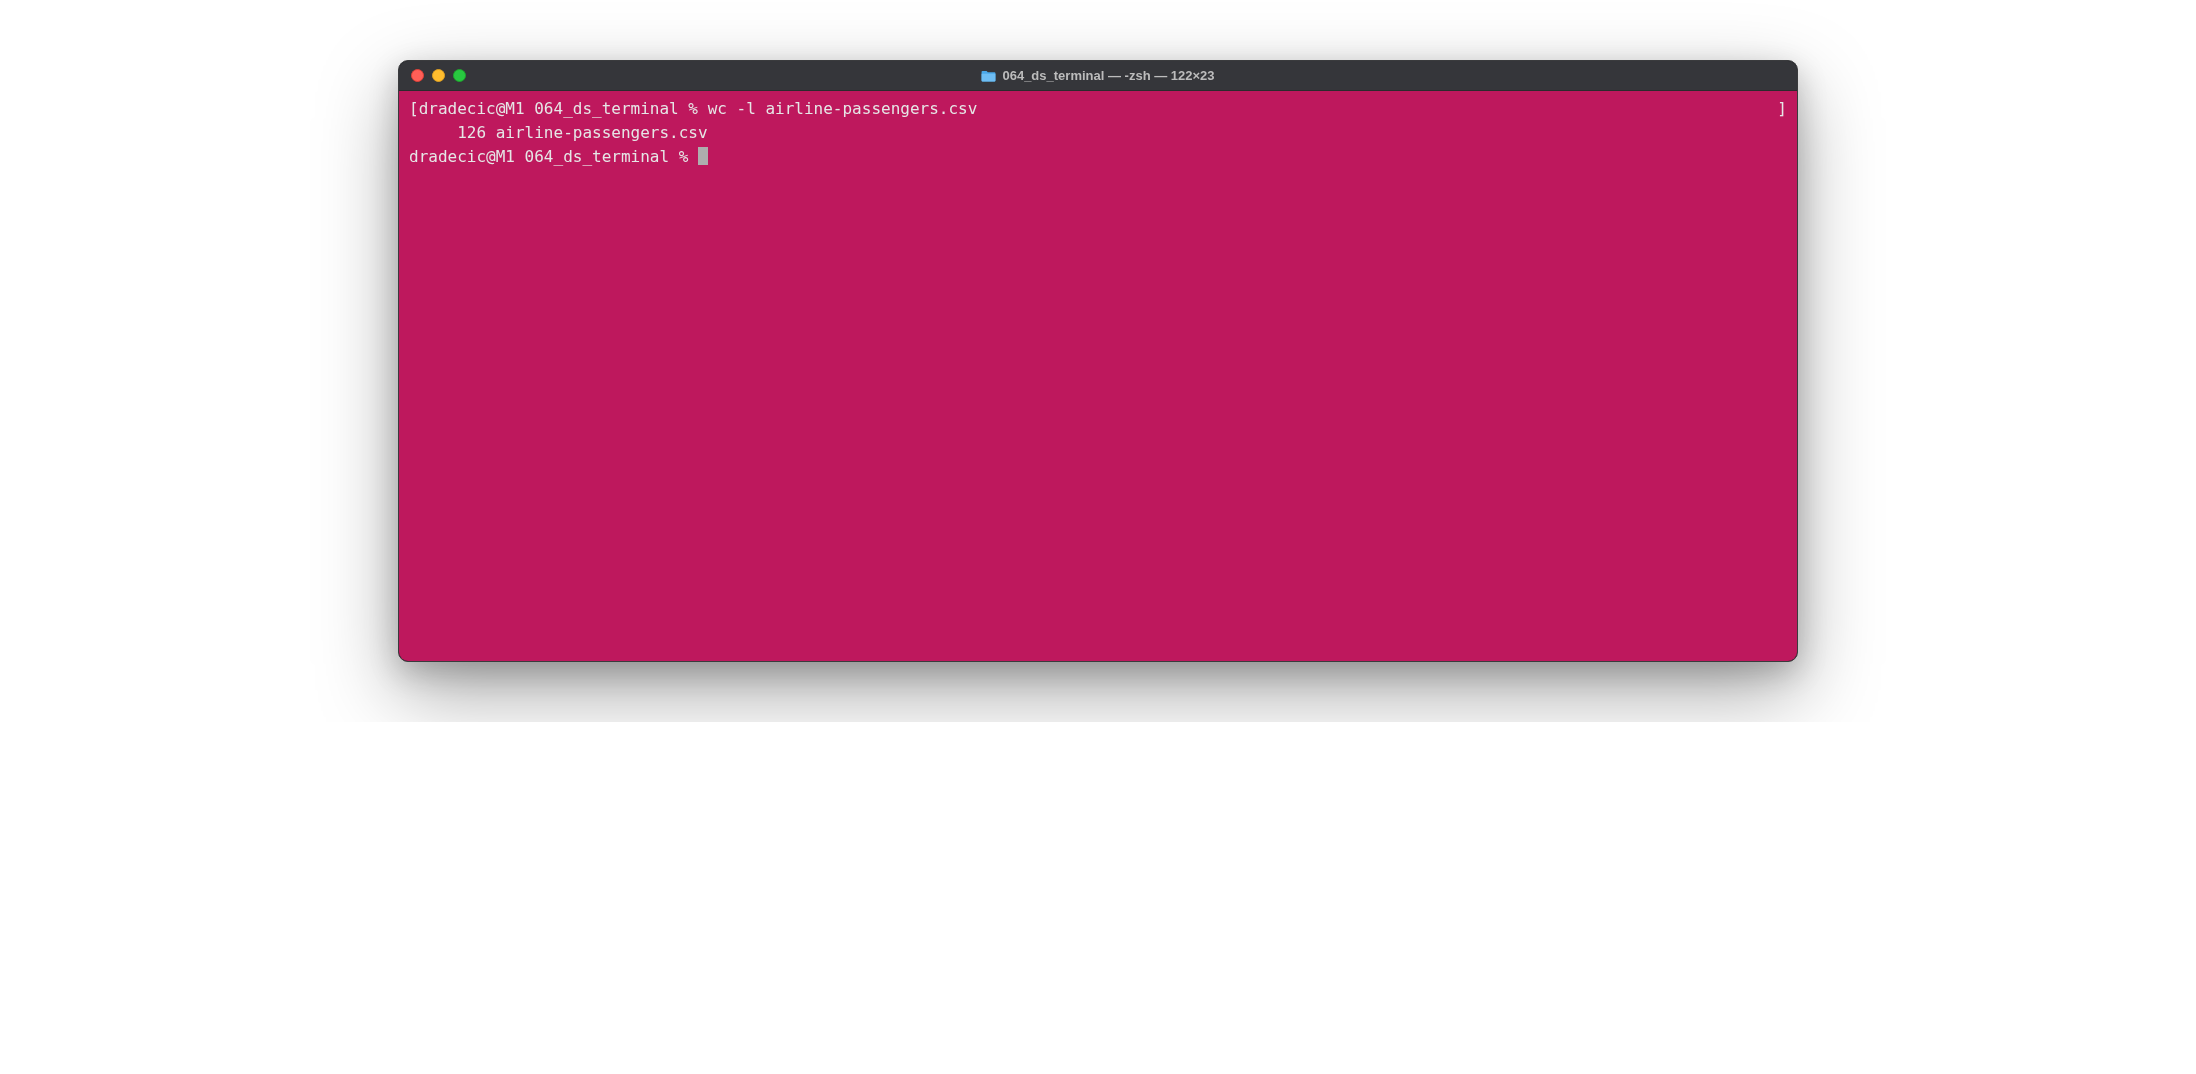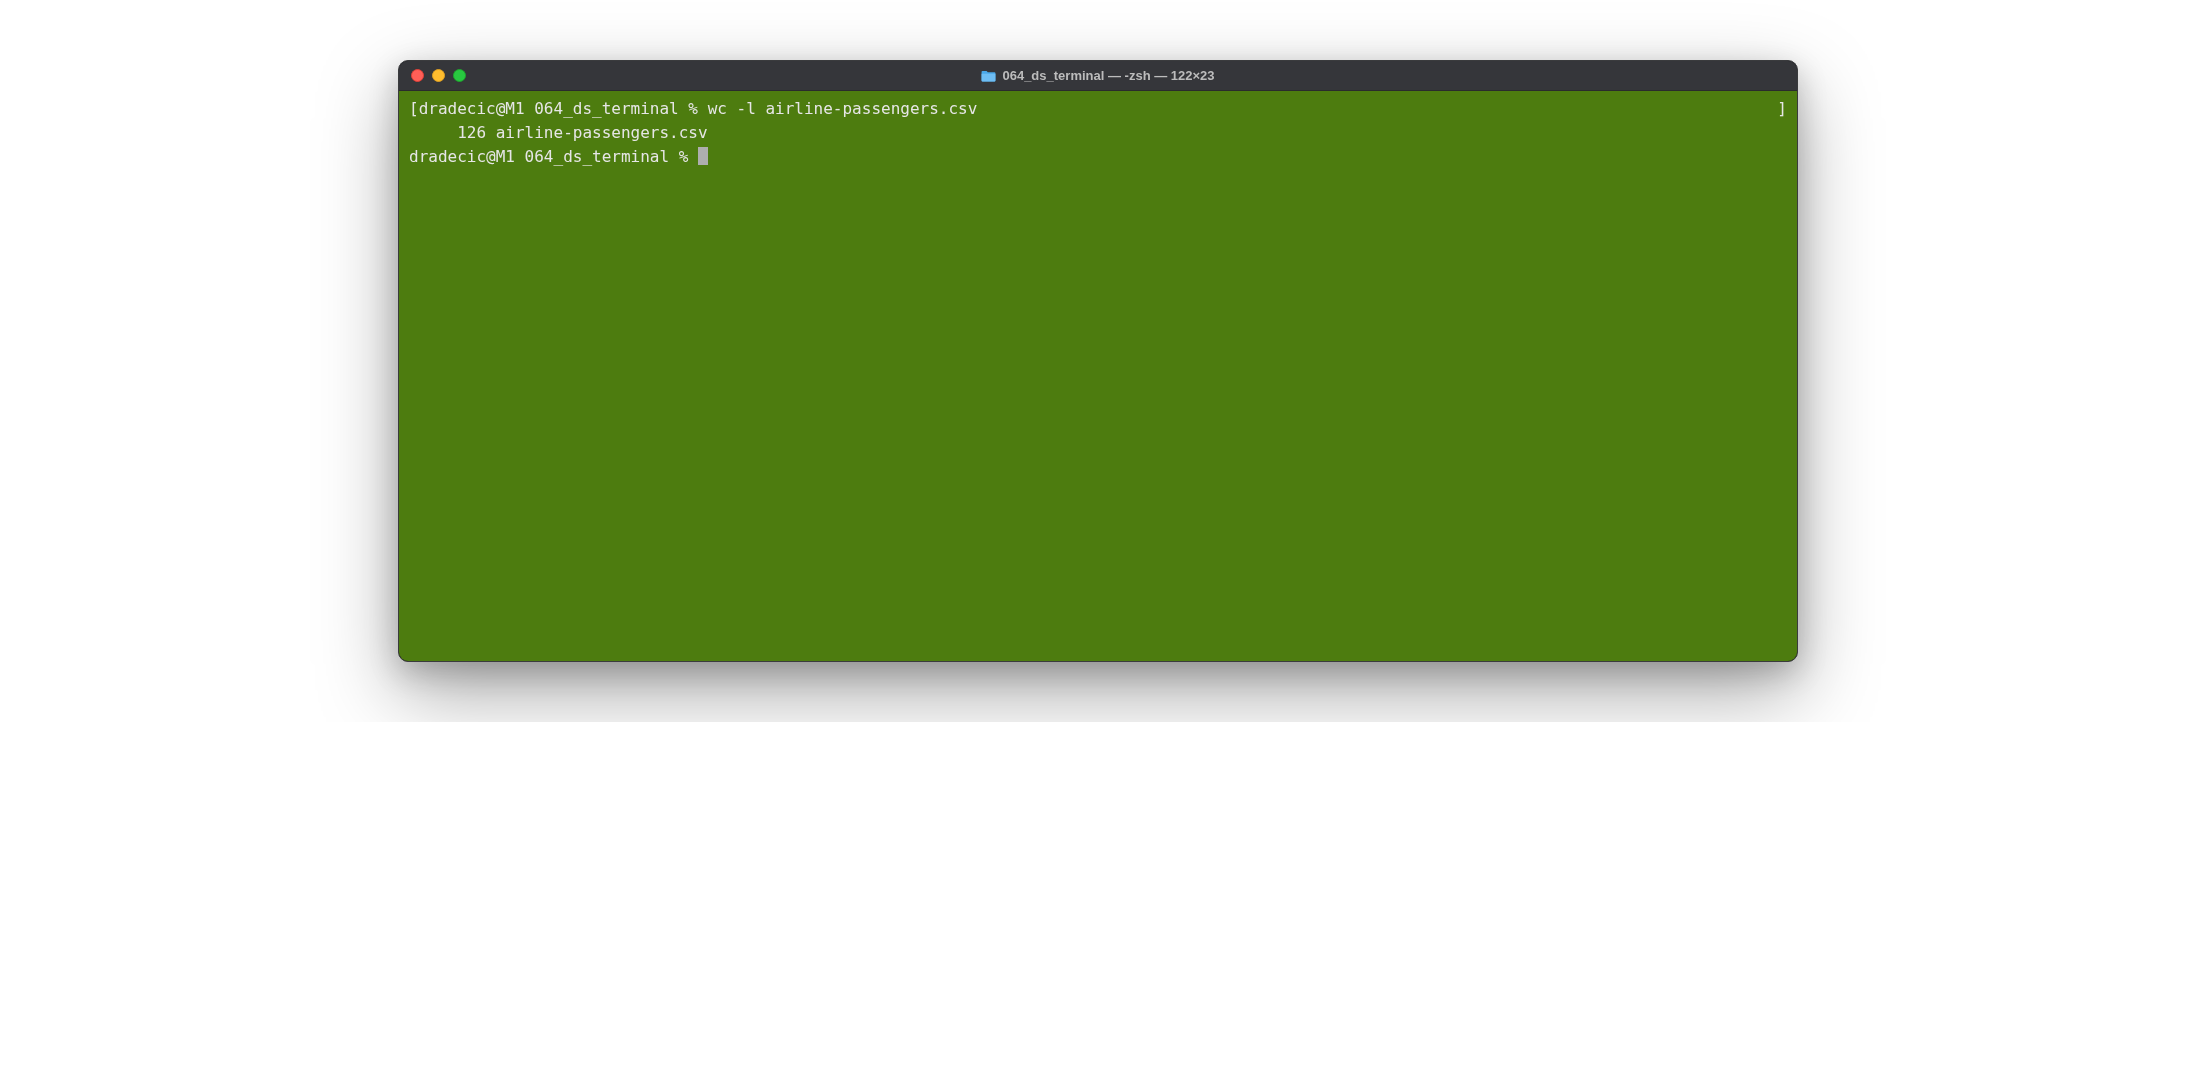--- a/index.html
+++ b/index.html
@@ -55,21 +55,21 @@
       font-size: 13px;
       font-weight: 600;
     }
     .folder-icon {
       width: 15px;
       height: 12px;
       flex-shrink: 0;
     }
     .terminal-body {
       padding: 6px 10px;
-      background: #4d7c0f;
+      background: #be185d;
       min-height: 570px;
       font-family: "SF Mono", "Menlo", "Monaco", "Consolas", monospace;
       font-size: 16px;
       line-height: 1.5;
       color: #e6e6e6;
     }
     .term-line {
       white-space: pre;
     }
     .bracket {

